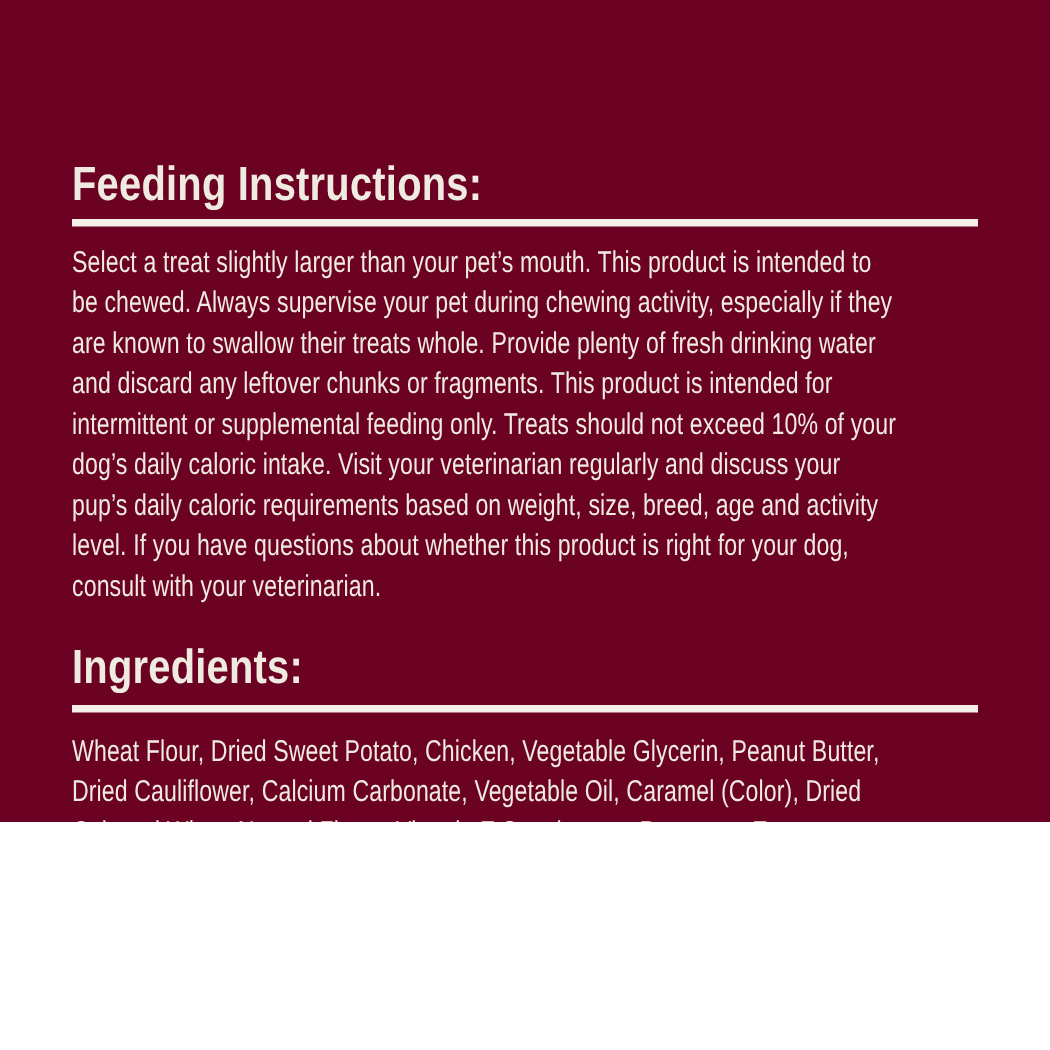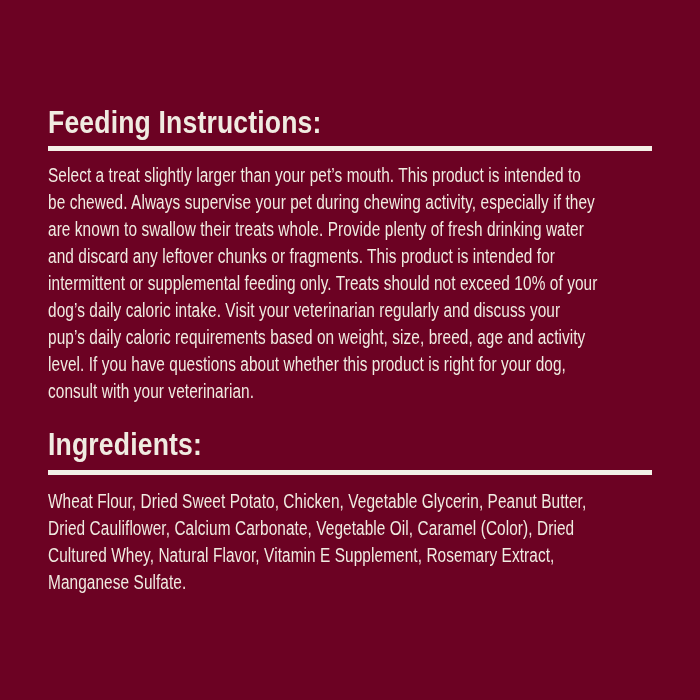--- a/index.html
+++ b/index.html
@@ -3,21 +3,21 @@
 <meta charset="utf-8">
 <style>
   html, body {
     margin: 0;
     padding: 0;
     background: #ffffff;
   }
   .page {
     position: relative;
     width: 700px;
-    height: 700px;
+    height: 548px;
     overflow: hidden;
     background: var(--background, #6C0223);
     font-family: "Liberation Sans", sans-serif;
   }
   .heading {
     position: absolute;
     left: 48px;
     margin: 0;
     font-weight: bold;
     font-size: 32px;

